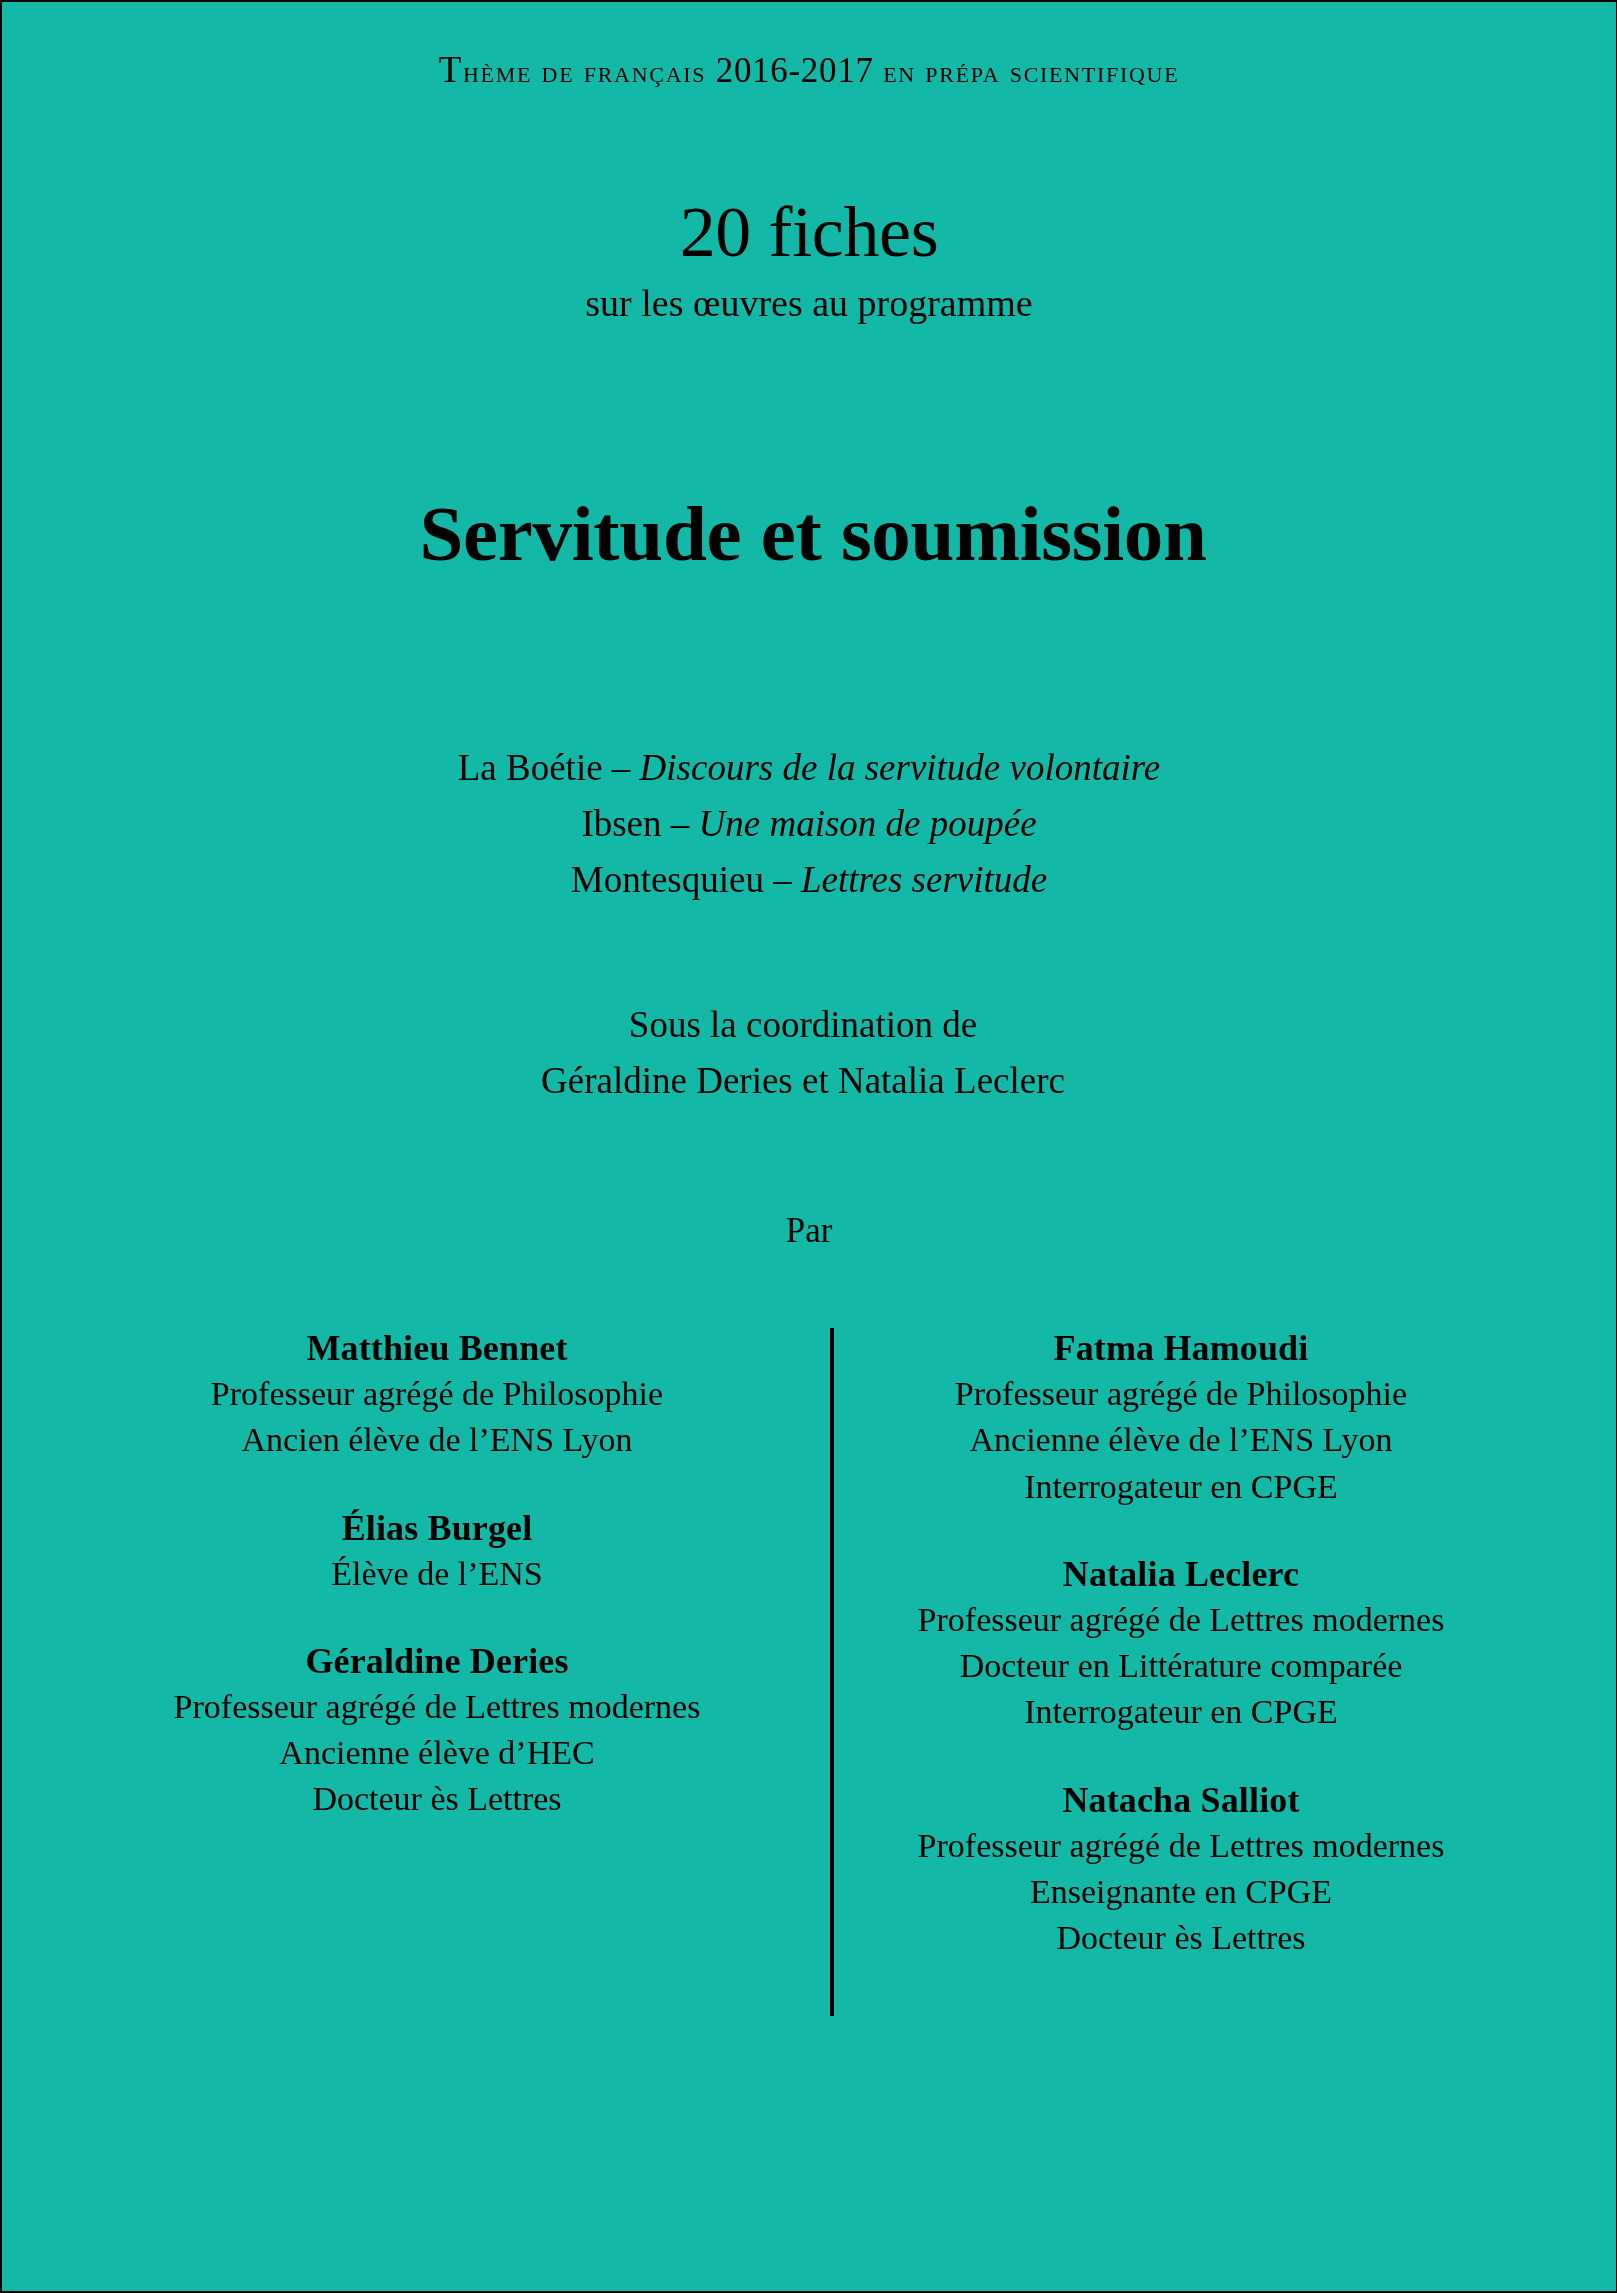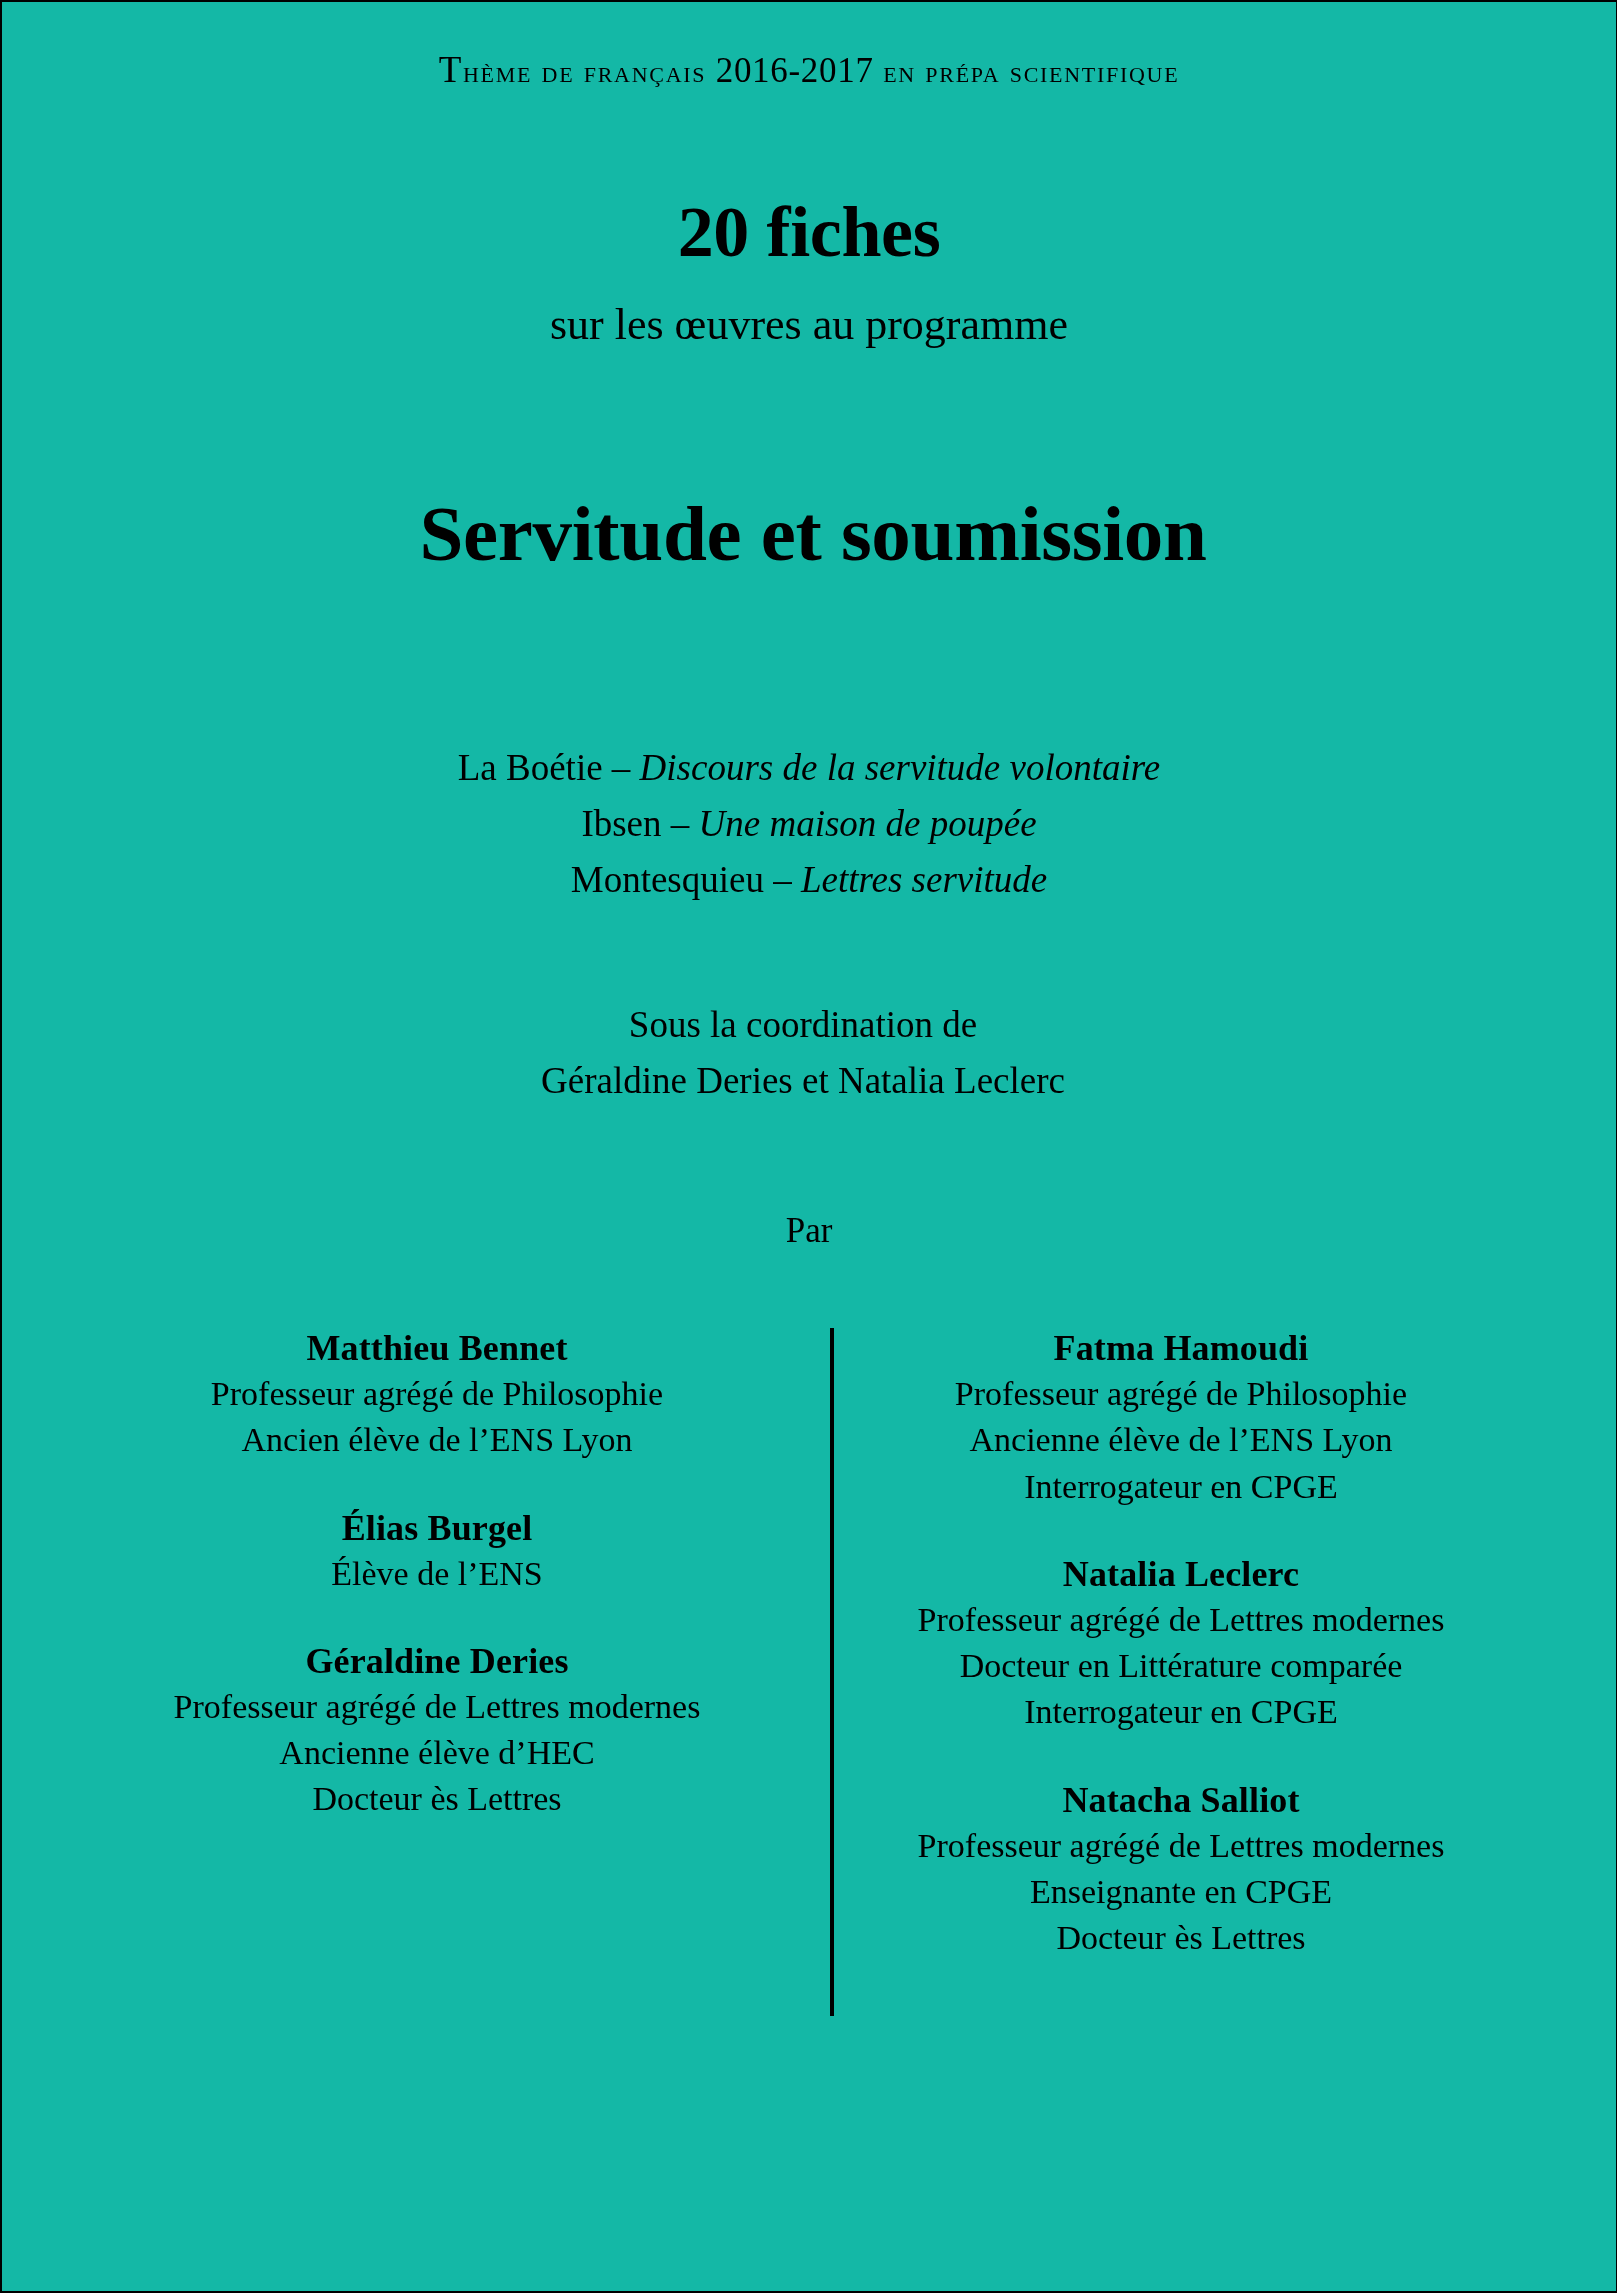--- a/index.html
+++ b/index.html
@@ -50,28 +50,28 @@
   
   .fiches-block {
     position: absolute;
     top: 192px;
     left: 0;
     right: 0;
     text-align: center;
   }
   .fiches-count {
     font-size: 72px;
-    font-weight: bold;
+    font-weight: normal;
     line-height: 1.06;
     letter-spacing: -0.005em;
   }
   .fiches-sub {
-    font-size: 44px;
+    font-size: 38px;
     line-height: 1.18;
-    margin-top: 29px;
+    margin-top: 11px;
   }
 
   
   .main-title {
     position: absolute;
     top: 489px;
     left: 8px;
     right: 0;
     text-align: center;
     font-size: 79px;

